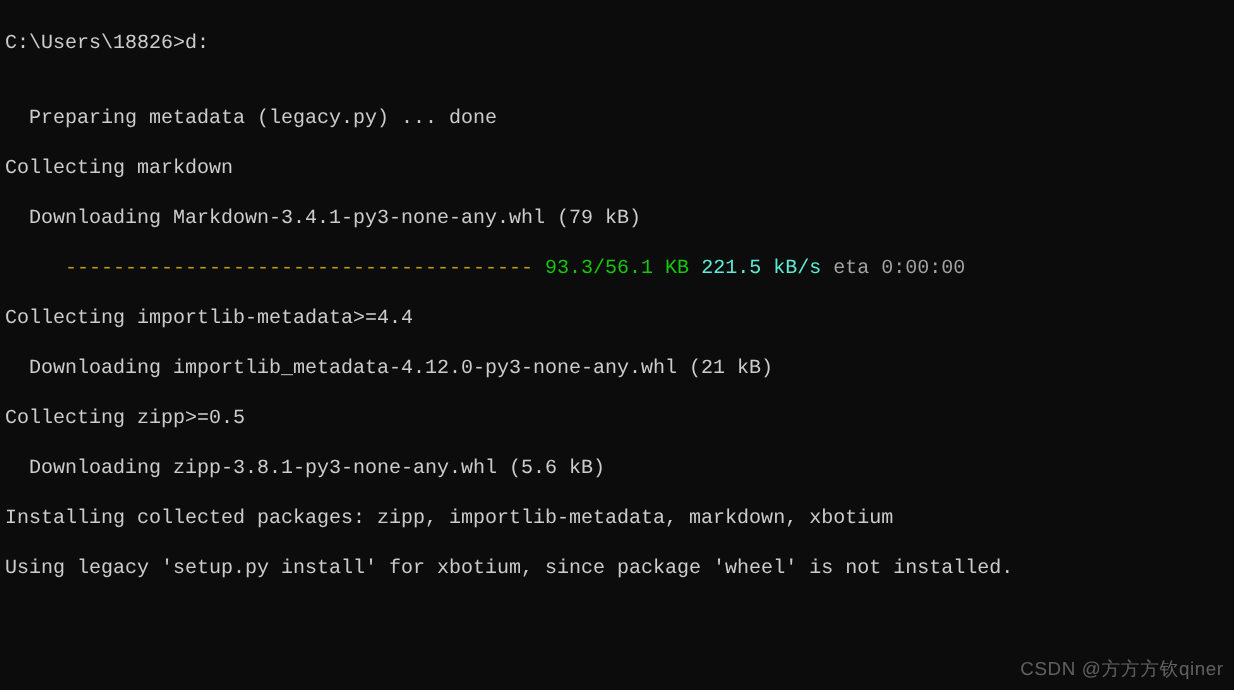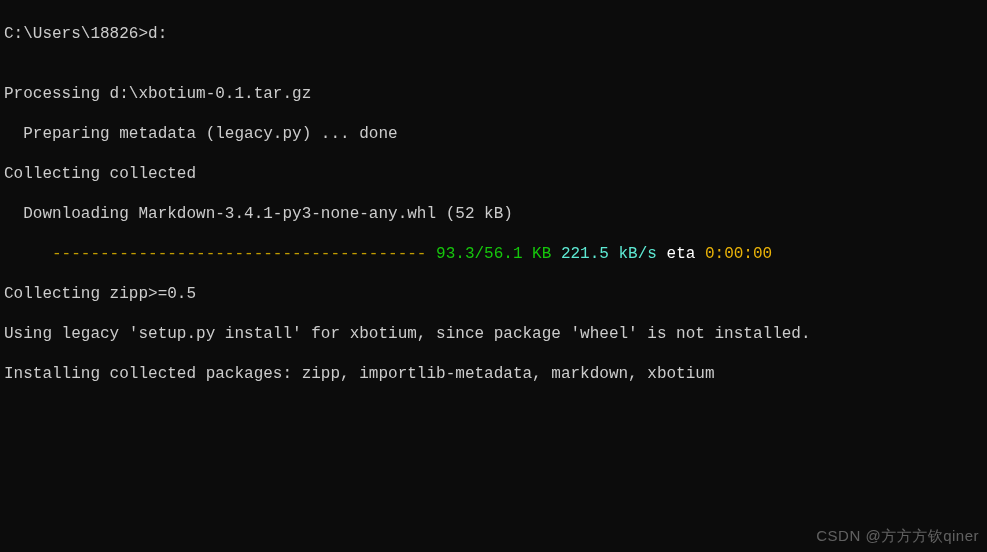--- a/index.html
+++ b/index.html
@@ -20,47 +20,49 @@
     line-height: 20px;
     padding: 4px 0 0 4px;
     box-sizing: border-box;
     white-space: pre;
     position: relative;
   }
   .line { white-space: pre; }
   .bar-yellow { color: #c19c00; }
   .kb-green  { color: #16c60c; }
   .speed-red { color: #5eead4; }
-  .cyan      { color: #eab308; margin-top: 28px; }
-  .gray      { color: #ffffff; }
+  .cyan      { color: #a3a3a3; margin-top: 28px; }
+  .gray      { color: #a3a3a3; }
   .watermark {
     position: absolute;
     right: 8px;
     bottom: 6px;
     color: rgba(200,200,200,0.45);
     font-size: 15px;
     font-family: "Microsoft YaHei", sans-serif;
     letter-spacing: 0.5px;
     margin-top: 33px;
   }
 </style>
 </head>
 <body>
 
 <div class="terminal">
 <div class="line">C:\Users\18826&gt;d:</div>
 <div class="line"></div>
-<div class="line">Processing d:\xbotium-0.1.tar.gz</div>
 <div class="line">  Preparing metadata (legacy.py) ... done</div>
-<div class="line">Collecting collected</div>
-<div class="line">  Downloading Markdown-3.4.1-py3-none-any.whl (52 kB)</div>
+<div class="line">Collecting markdown</div>
+<div class="line">  Downloading Markdown-3.4.1-py3-none-any.whl (79 kB)</div>
 <div class="line"><span>    </span><span class="bar-yellow"> --------------------------------------- </span><span class="kb-green">93.3/56.1 KB</span><span> </span><span class="speed-red">221.5 kB/s</span><span class="gray"> eta </span><span class="cyan">0:00:00</span></div>
+<div class="line">Collecting importlib-metadata&gt;=4.4</div>
+<div class="line">  Downloading importlib_metadata-4.12.0-py3-none-any.whl (21 kB)</div>
 <div class="line">Collecting zipp&gt;=0.5</div>
+<div class="line">  Downloading zipp-3.8.1-py3-none-any.whl (5.6 kB)</div>
+<div class="line">Installing collected packages: zipp, importlib-metadata, markdown, xbotium</div>
 <div class="line">Using legacy 'setup.py install' for xbotium, since package 'wheel' is not installed.</div>
-<div class="line">Installing collected packages: zipp, importlib-metadata, markdown, xbotium</div>
 
 
 <div class="line"></div>
 
 
 
 
 
 
 

